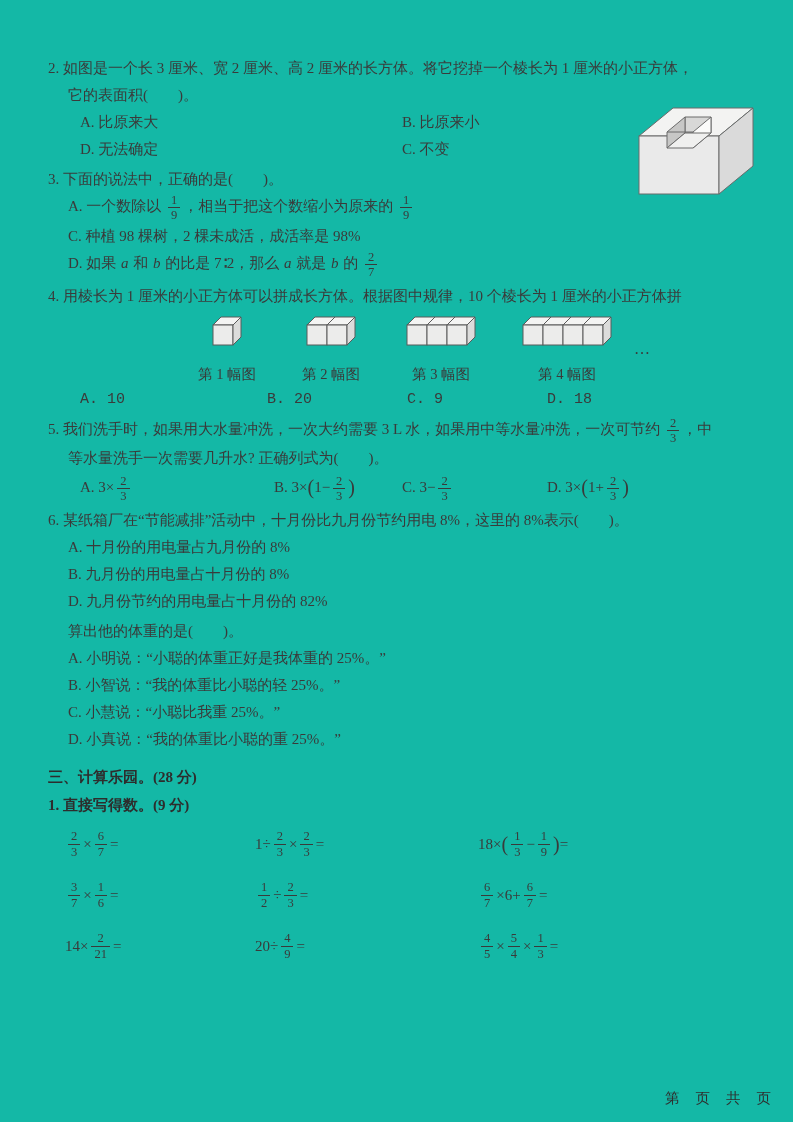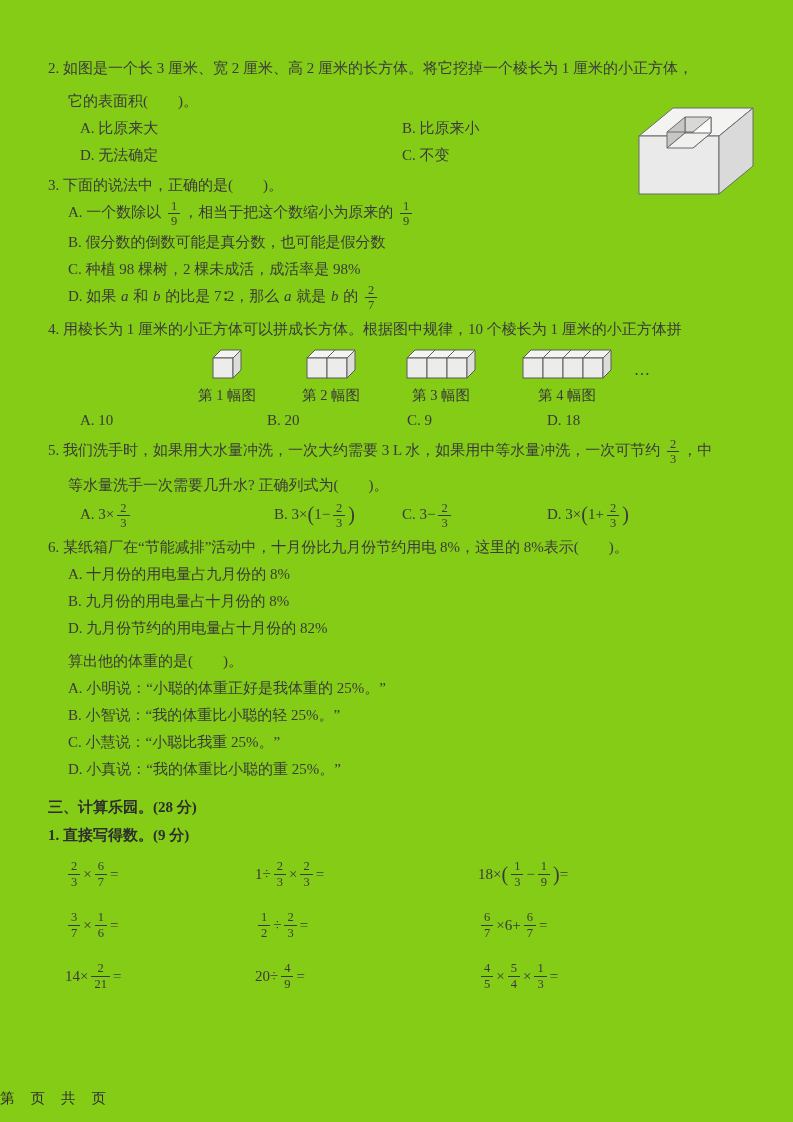--- a/index.html
+++ b/index.html
@@ -1,64 +1,64 @@
 <!DOCTYPE html>
 <html><head>
 <meta charset="utf-8">
 <title>Document</title>
 <style>
   html,body { margin:0; padding:0; background:#ffffff; }
   .page {
     position:relative;
     width:793px; height:1122px;
     box-sizing:border-box;
-    background:#84cc16;
+    background:#14b8a6;
     color:#3a3a3a;
     font-family:"Liberation Serif","DejaVu Serif",serif;
     font-size:15px;
     padding:55px 38px 0 48px;
     overflow:hidden;
   }
   .q { margin-bottom:3px; }
   .tline { line-height:27px; white-space:nowrap; }
-  .cont { margin-left:20px;margin-top:6px; }
+  .cont { margin-left:20px; }
   .optcol .opt { line-height:27px; margin-left:20px; white-space:nowrap; }
   .opts { margin-left:32px; }
   .grid-2 { display:grid; grid-template-columns:322px 1fr; }
   .grid-2 .opt { line-height:27px; white-space:nowrap; }
-  .grid-4a { display:grid; grid-template-columns:187px 140px 140px 1fr; }
+  .grid-4a { display:grid; grid-template-columns:187px 140px 140px 1fr;font-family:Liberation Mono, monospace; }
   .grid-4a .opt { line-height:27px; white-space:nowrap; }
   .grid-4b { display:grid; grid-template-columns:194px 128px 145px 1fr; }
   .grid-4b .opt { line-height:30px; white-space:nowrap; }
 
   .frac {
     display:inline-flex; flex-direction:column; align-items:center;
     vertical-align:middle; margin:0 3px; font-size:12.5px; line-height:1.15;
   }
   .frac .num, .frac .den { padding:0 3px; }
   .frac .den { border-top:1px solid #3a3a3a; }
   .mvar { font-style:italic; padding:0 1px; font-family:"Liberation Serif",serif; }
   .bigp { font-size:20px; vertical-align:-2px; font-weight:400; }
 
   .fig-cuboid { position:absolute; top:100px; right:34px; width:132px; height:98px; }
 
   .cube-row { display:flex; align-items:flex-end; margin-left:150px; margin-top:6px; margin-bottom:2px; }
   .cube-fig { display:flex; flex-direction:column; align-items:center; margin-right:46px; }
-  .cube-label { font-size:14.5px; margin-top:3px; white-space:nowrap; }
+  .cube-label { font-size:14.5px; margin-top:15px; white-space:nowrap; }
   .cube-ellipsis { margin-left:-24px; margin-bottom:26px; font-size:16px; letter-spacing:2px; }
 
   .sec-title { font-weight:bold; color:#2d2d2d; line-height:28px; margin-top:10px; white-space:nowrap; }
   .sec-sub { font-weight:bold; color:#2d2d2d; line-height:28px; white-space:nowrap; }
 
   .calc-grid { display:grid; grid-template-columns:190px 223px 1fr; margin-left:17px; }
   .calc-cell { height:51px; display:flex; align-items:center; white-space:nowrap; }
 
   .footer {
     position:absolute; left:0; right:16px; bottom:14px;
-    text-align:left; font-size:14.5px; letter-spacing:6px;
+    text-align:right; font-size:14.5px; letter-spacing:6px;
     color:#2e2e2e; font-family:"Liberation Sans","DejaVu Sans",sans-serif;
   }
 </style>
 </head>
 <body>
 
 <div class="page">
 
   <section class="q">
     <div class="tline">2. 如图是一个长 3 厘米、宽 2 厘米、高 2 厘米的长方体。将它挖掉一个棱长为 1 厘米的小正方体，</div>
@@ -85,21 +85,20 @@
 
   <section class="q optcol">
     <div class="tline">3. 下面的说法中，正确的是(　　)。</div>
     <div class="opt">A. 一个数除以 <span class="frac">
           <span class="num">1</span>
           <span class="den">9</span>
         </span>，相当于把这个数缩小为原来的 <span class="frac">
           <span class="num">1</span>
           <span class="den">9</span>
         </span></div>
-    <div class="opt">B. 假分数的倒数可能是真分数，也可能是假分数</div>
     <div class="opt">C. 种植 98 棵树，2 棵未成活，成活率是 98%</div>
     <div class="opt">D. 如果 <span class="mvar">a</span> 和 <span class="mvar">b</span> 的比是 7∶2，那么 <span class="mvar">a</span> 就是 <span class="mvar">b</span> 的 <span class="frac">
           <span class="num">2</span>
           <span class="den">7</span>
         </span></div>
   </section>
 
   <section class="q">
     <div class="tline">4. 用棱长为 1 厘米的小正方体可以拼成长方体。根据图中规律，10 个棱长为 1 厘米的小正方体拼</div>
     <div class="cube-row" id="cubeRow">

